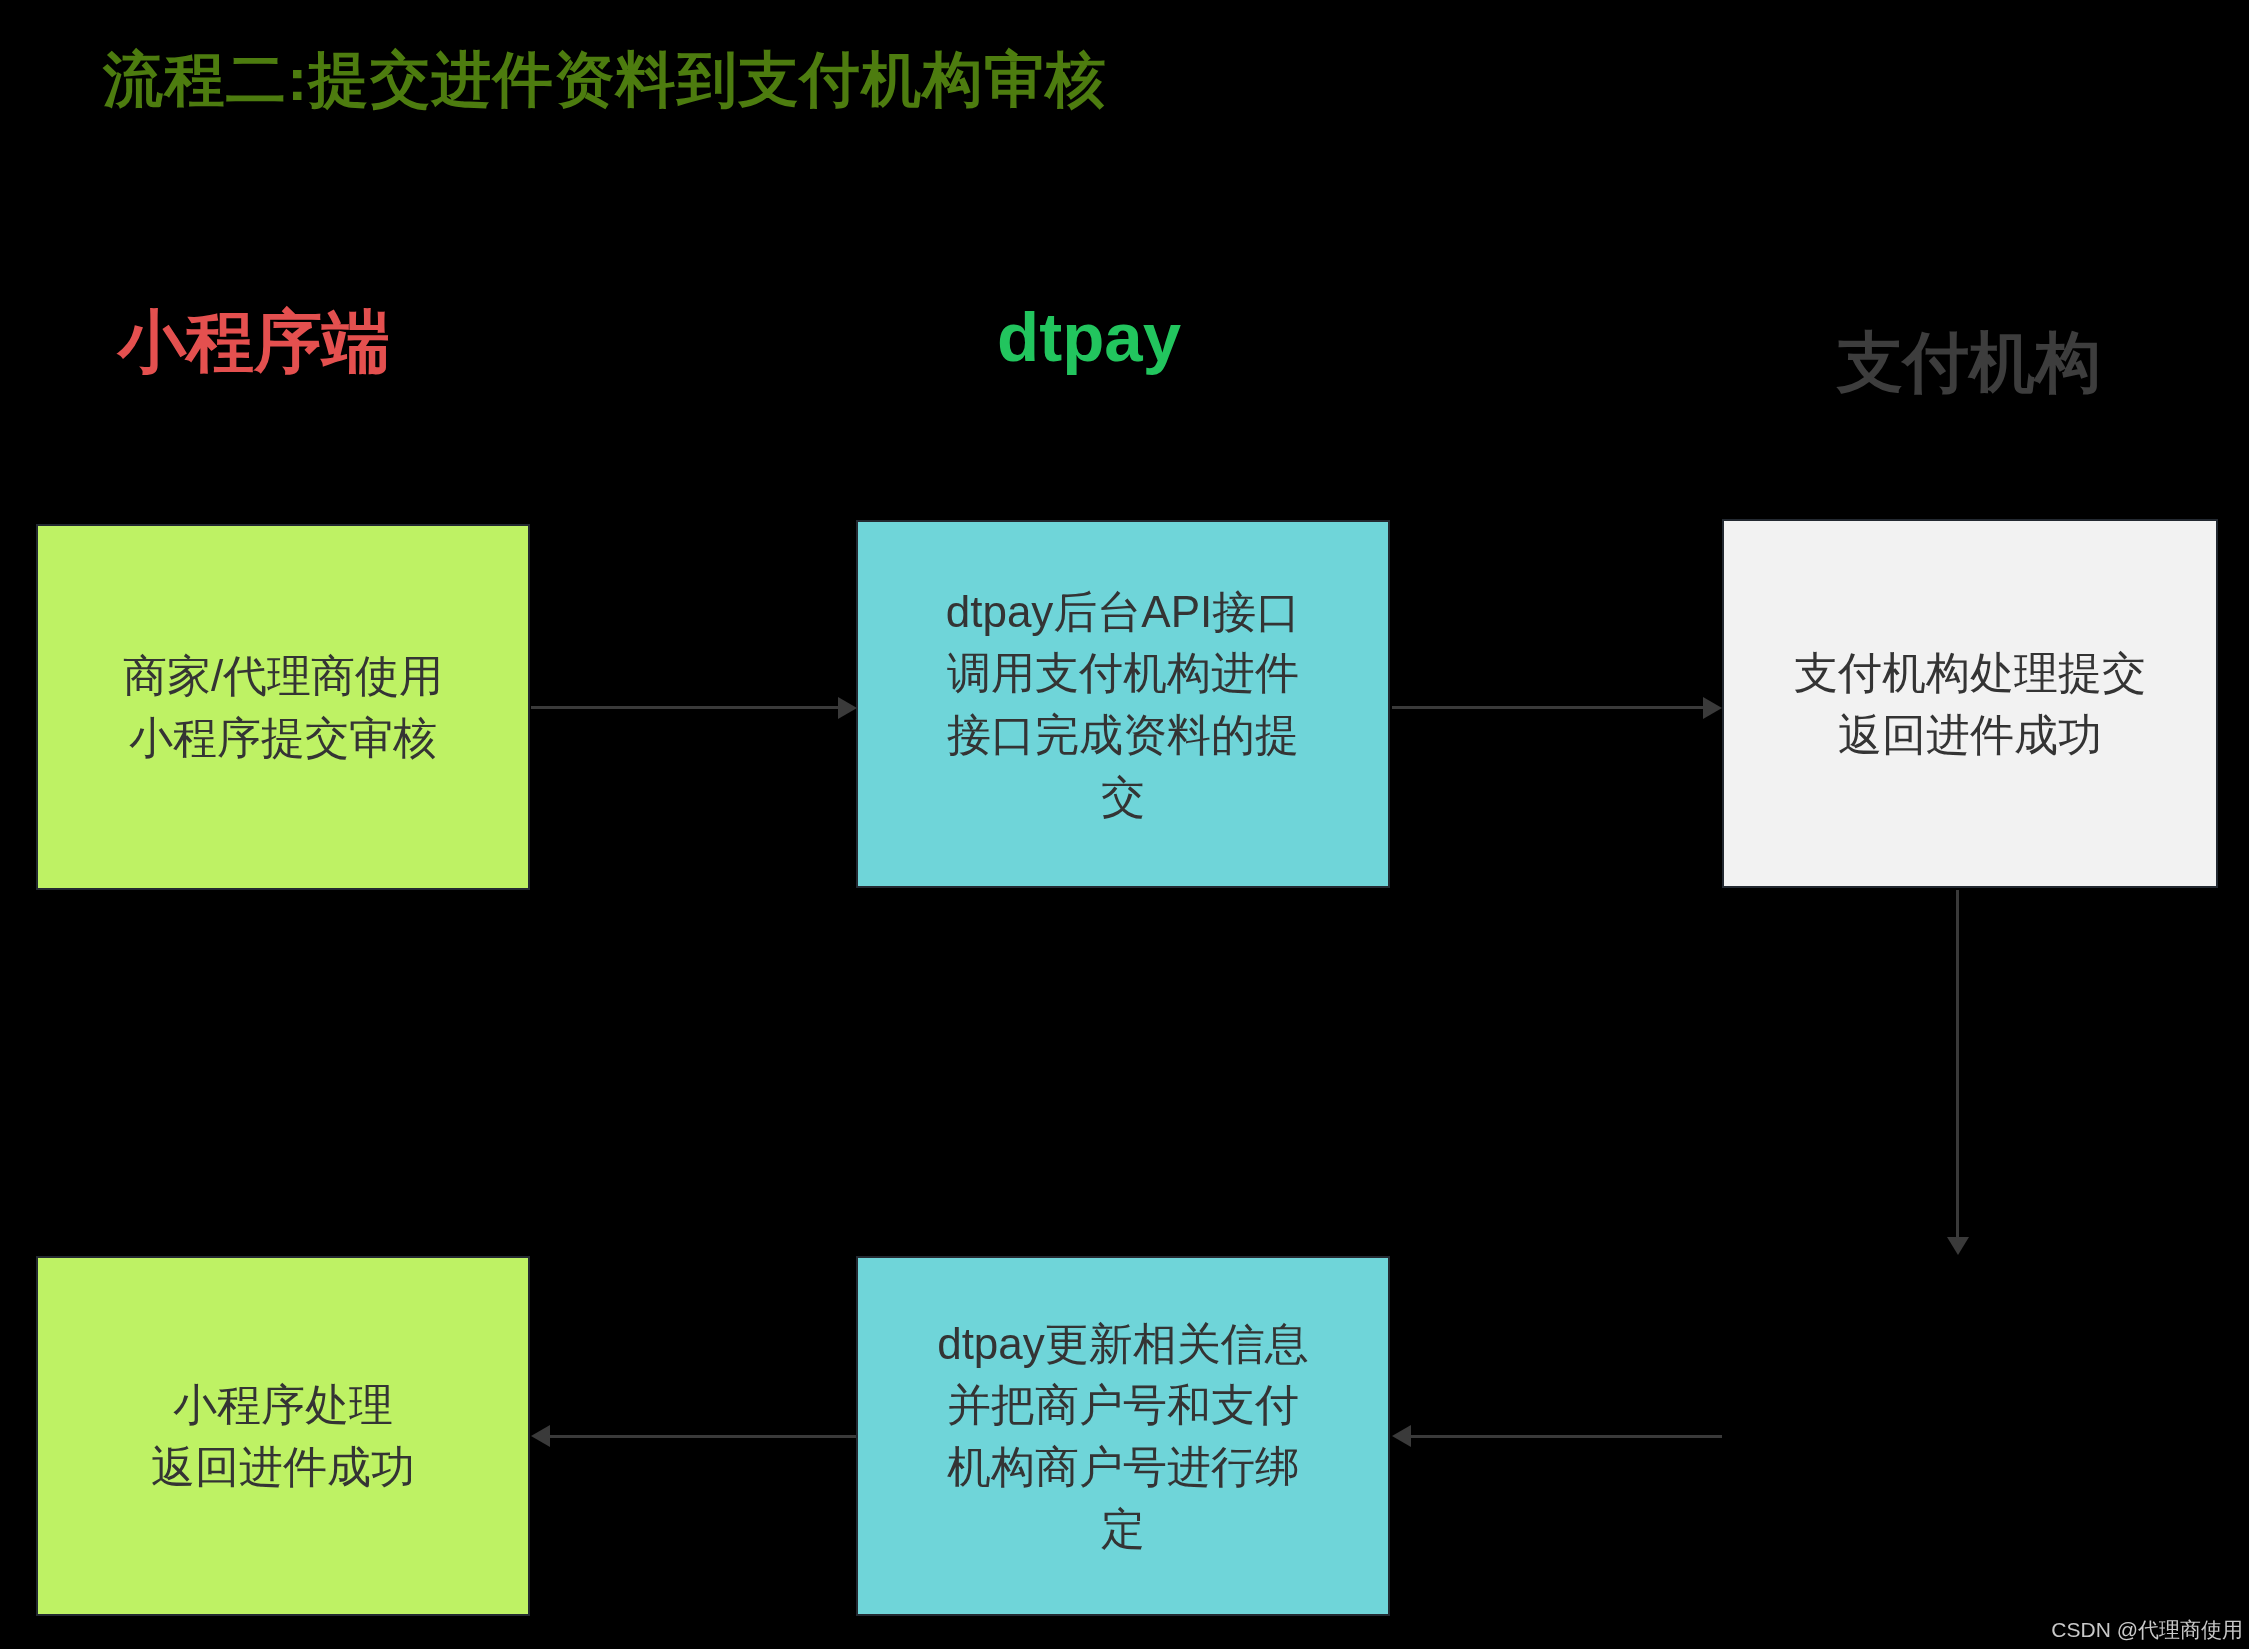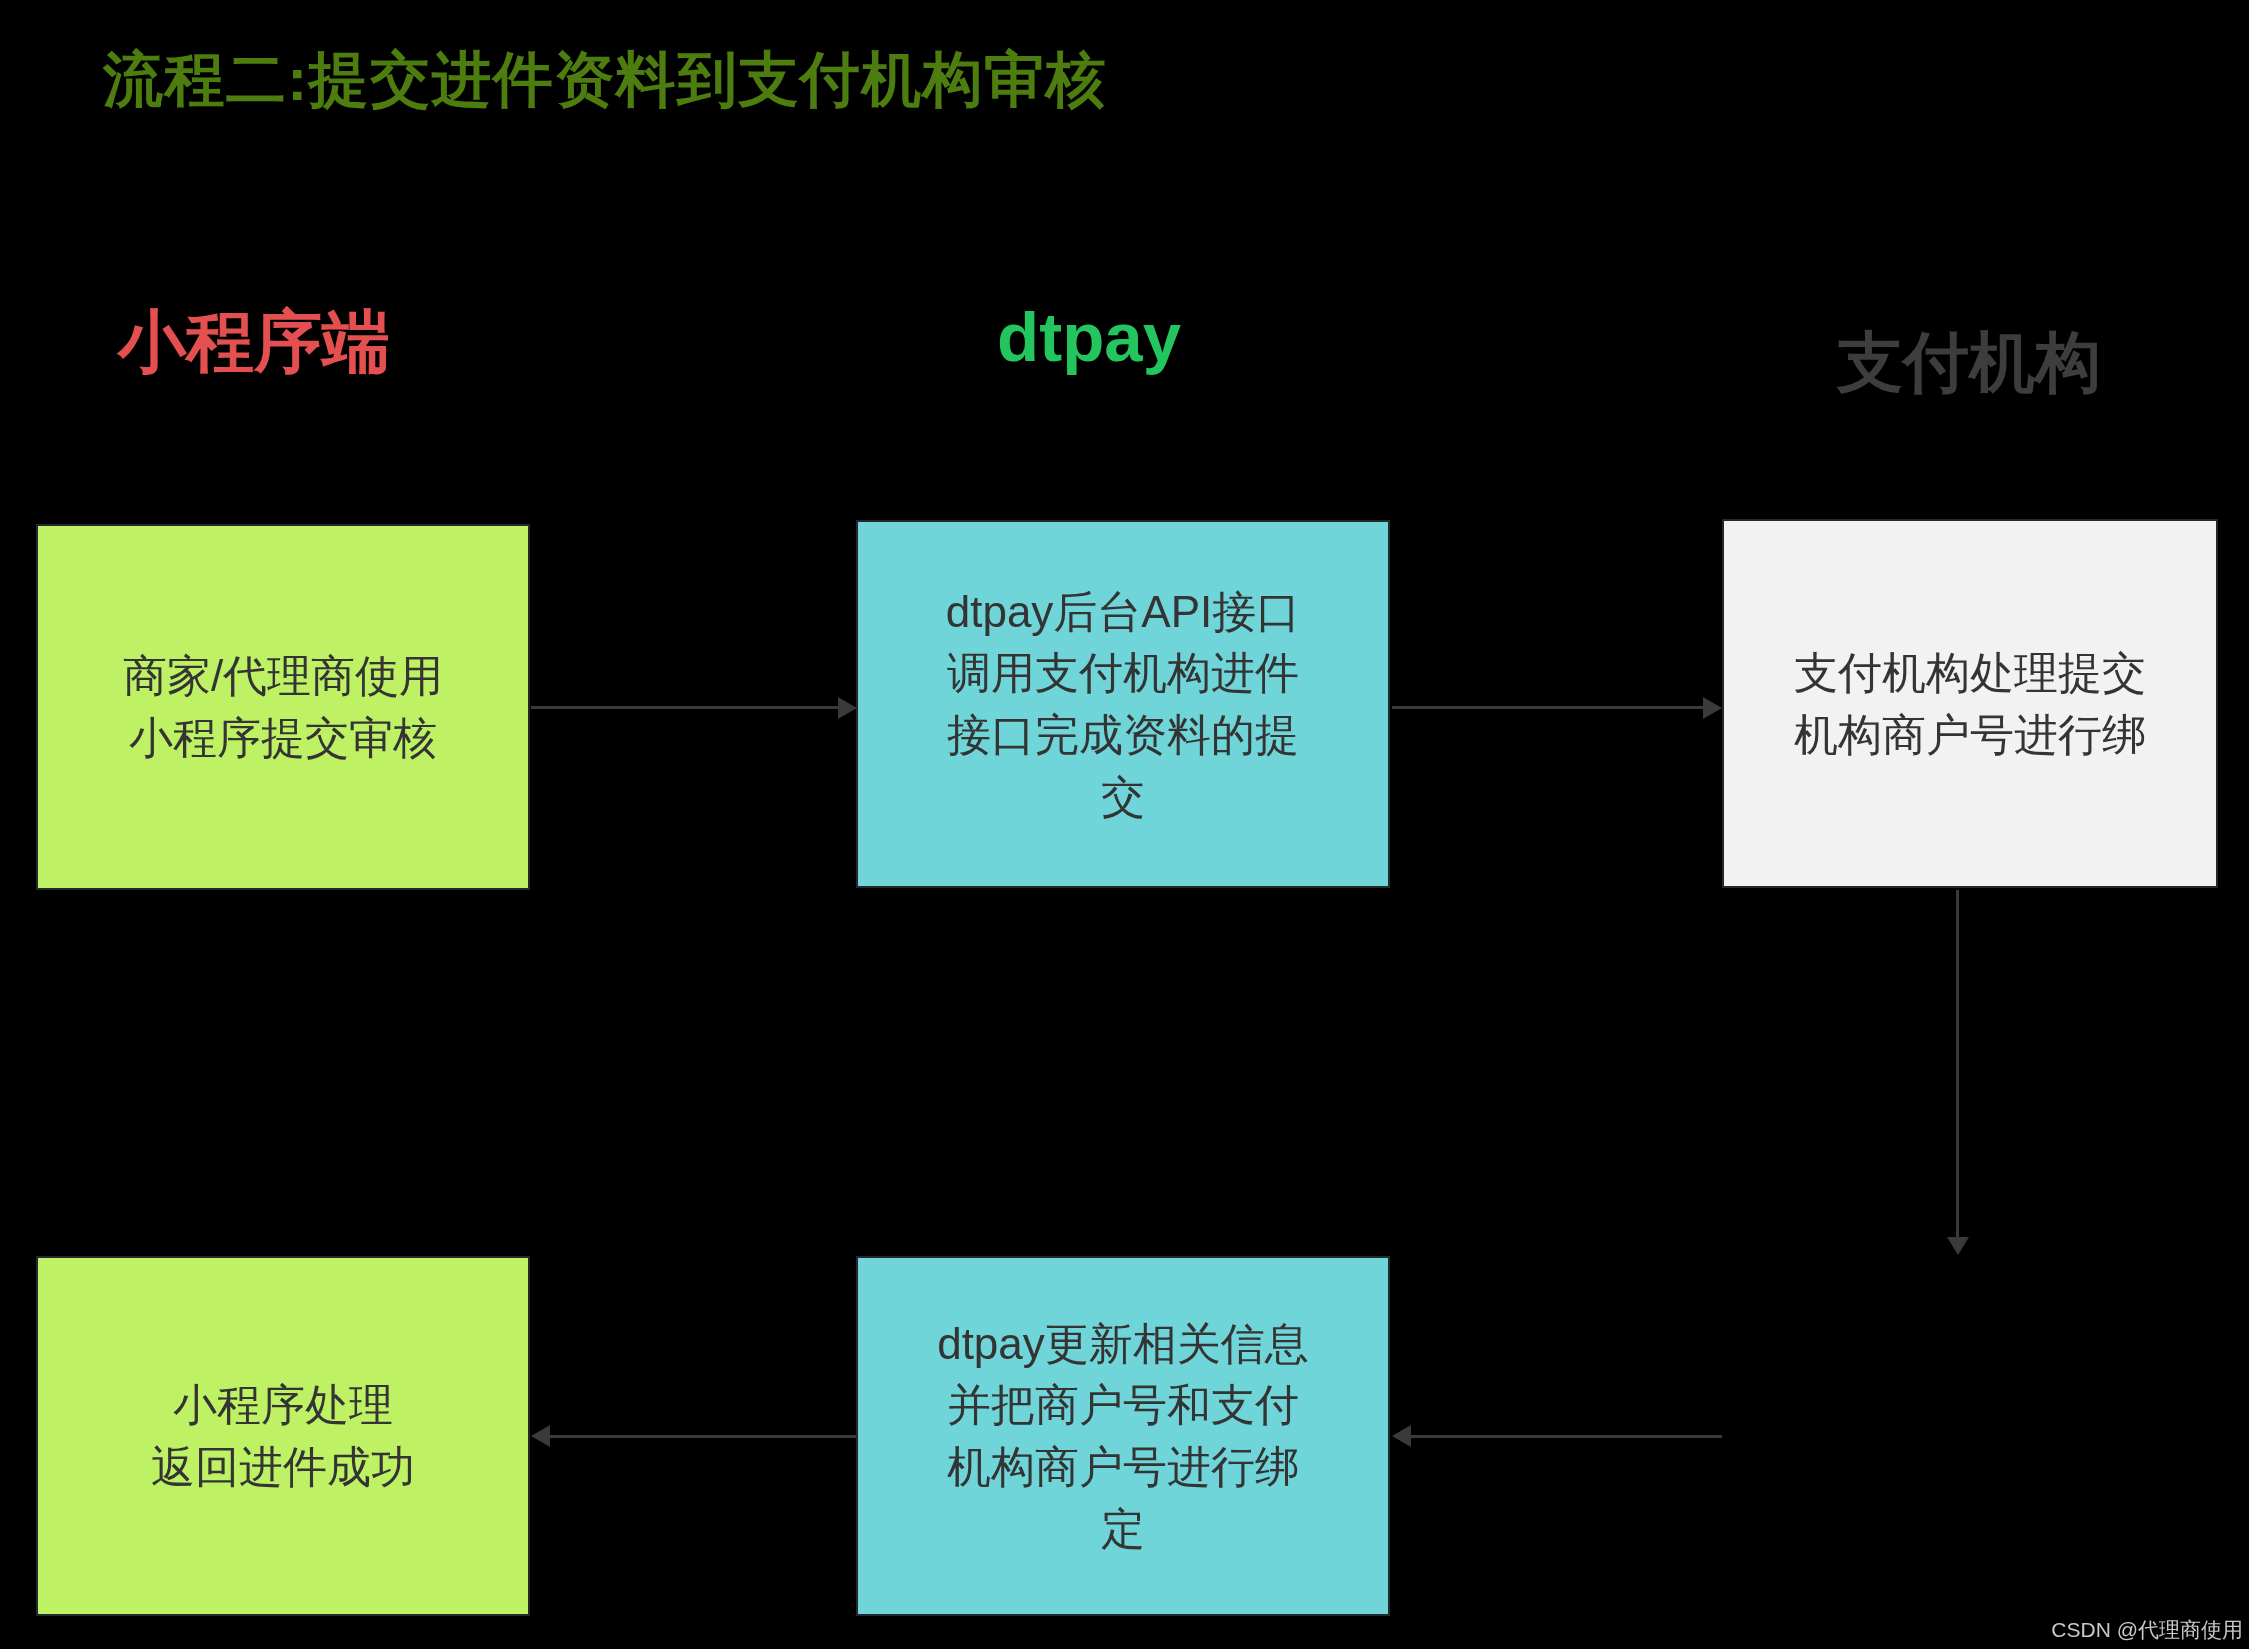--- a/index.html
+++ b/index.html
@@ -135,21 +135,21 @@
   <div class="lane-label lane-dtpay">dtpay</div>
   <div class="lane-label lane-payment-org">支付机构</div>
 
   <div class="node red" id="node-submit">商家/代理商使用
 小程序提交审核</div>
   <div class="node cyan" id="node-dtpay-api">dtpay后台API接口
 调用支付机构进件
 接口完成资料的提
 交</div>
   <div class="node light" id="node-org-process">支付机构处理提交
-机构商户号进行绑</div>
+返回进件成功</div>
   <div class="node red" id="node-mini-success">小程序处理
 返回进件成功</div>
   <div class="node cyan" id="node-dtpay-bind">dtpay更新相关信息
 并把商户号和支付
 机构商户号进行绑
 定</div>
 
   <div class="edge-line" id="edge1-line"></div>
   <div class="edge-head head-right" id="edge1-head"></div>
 

